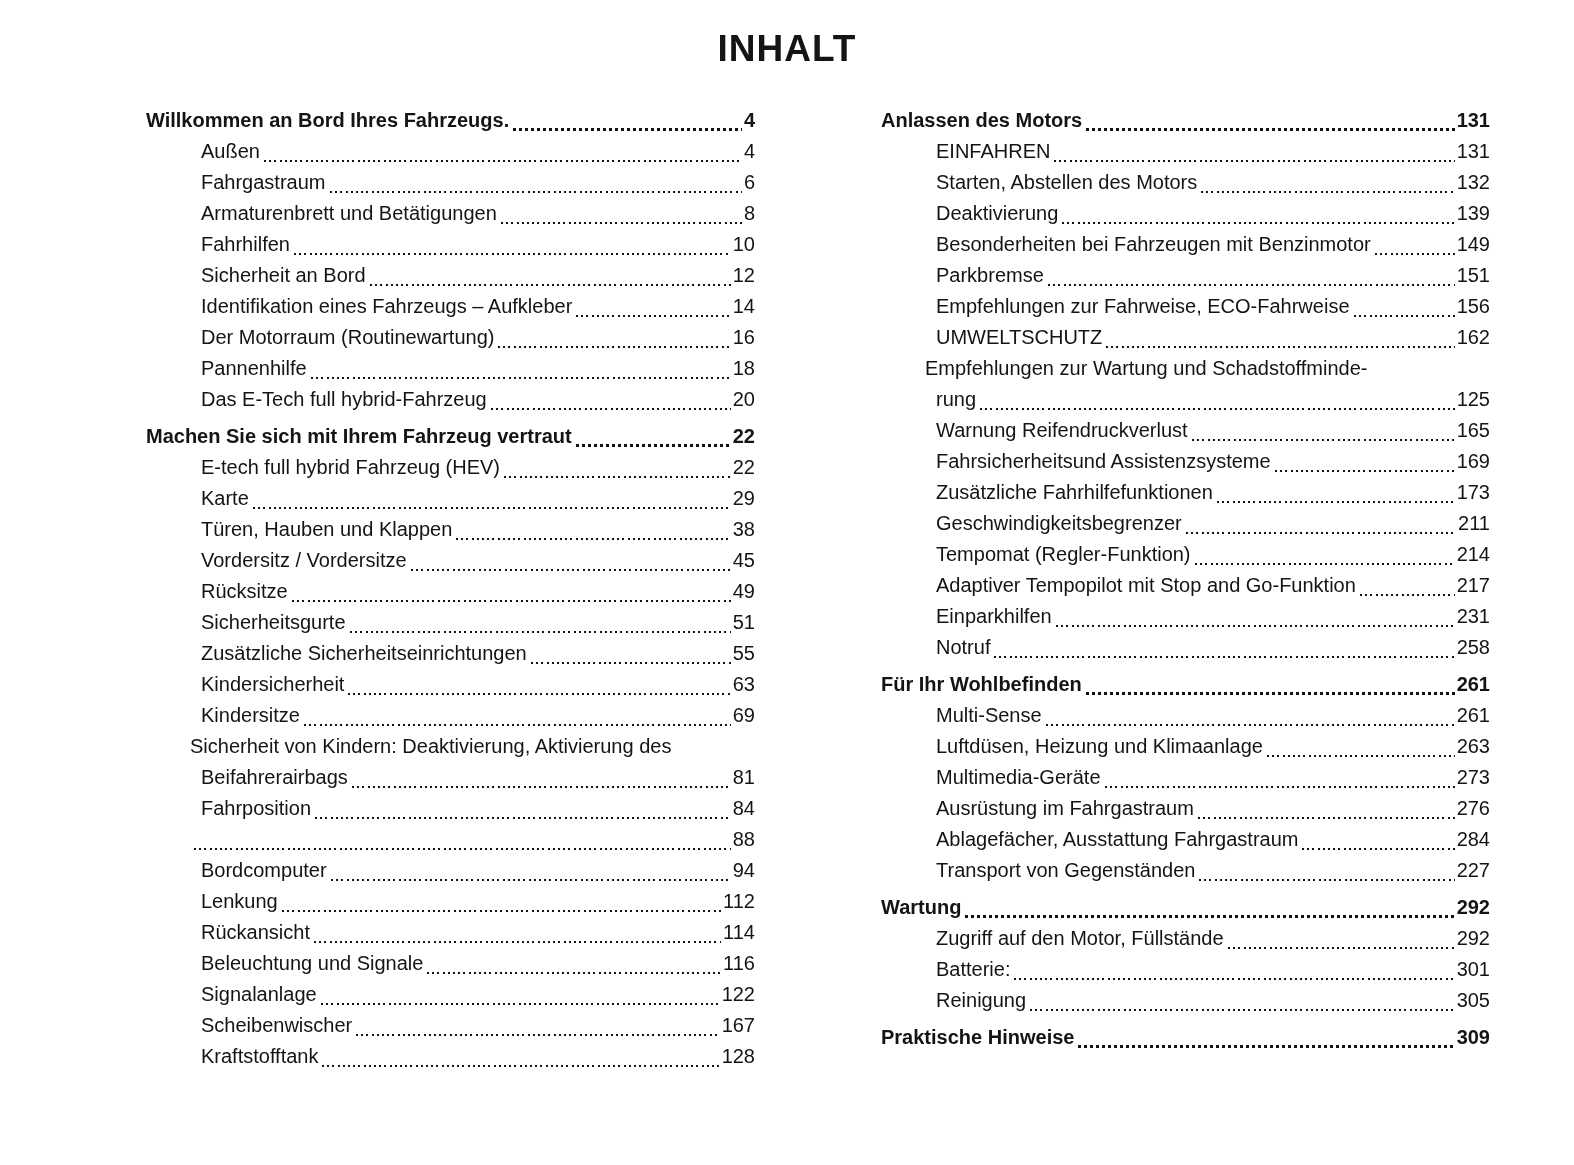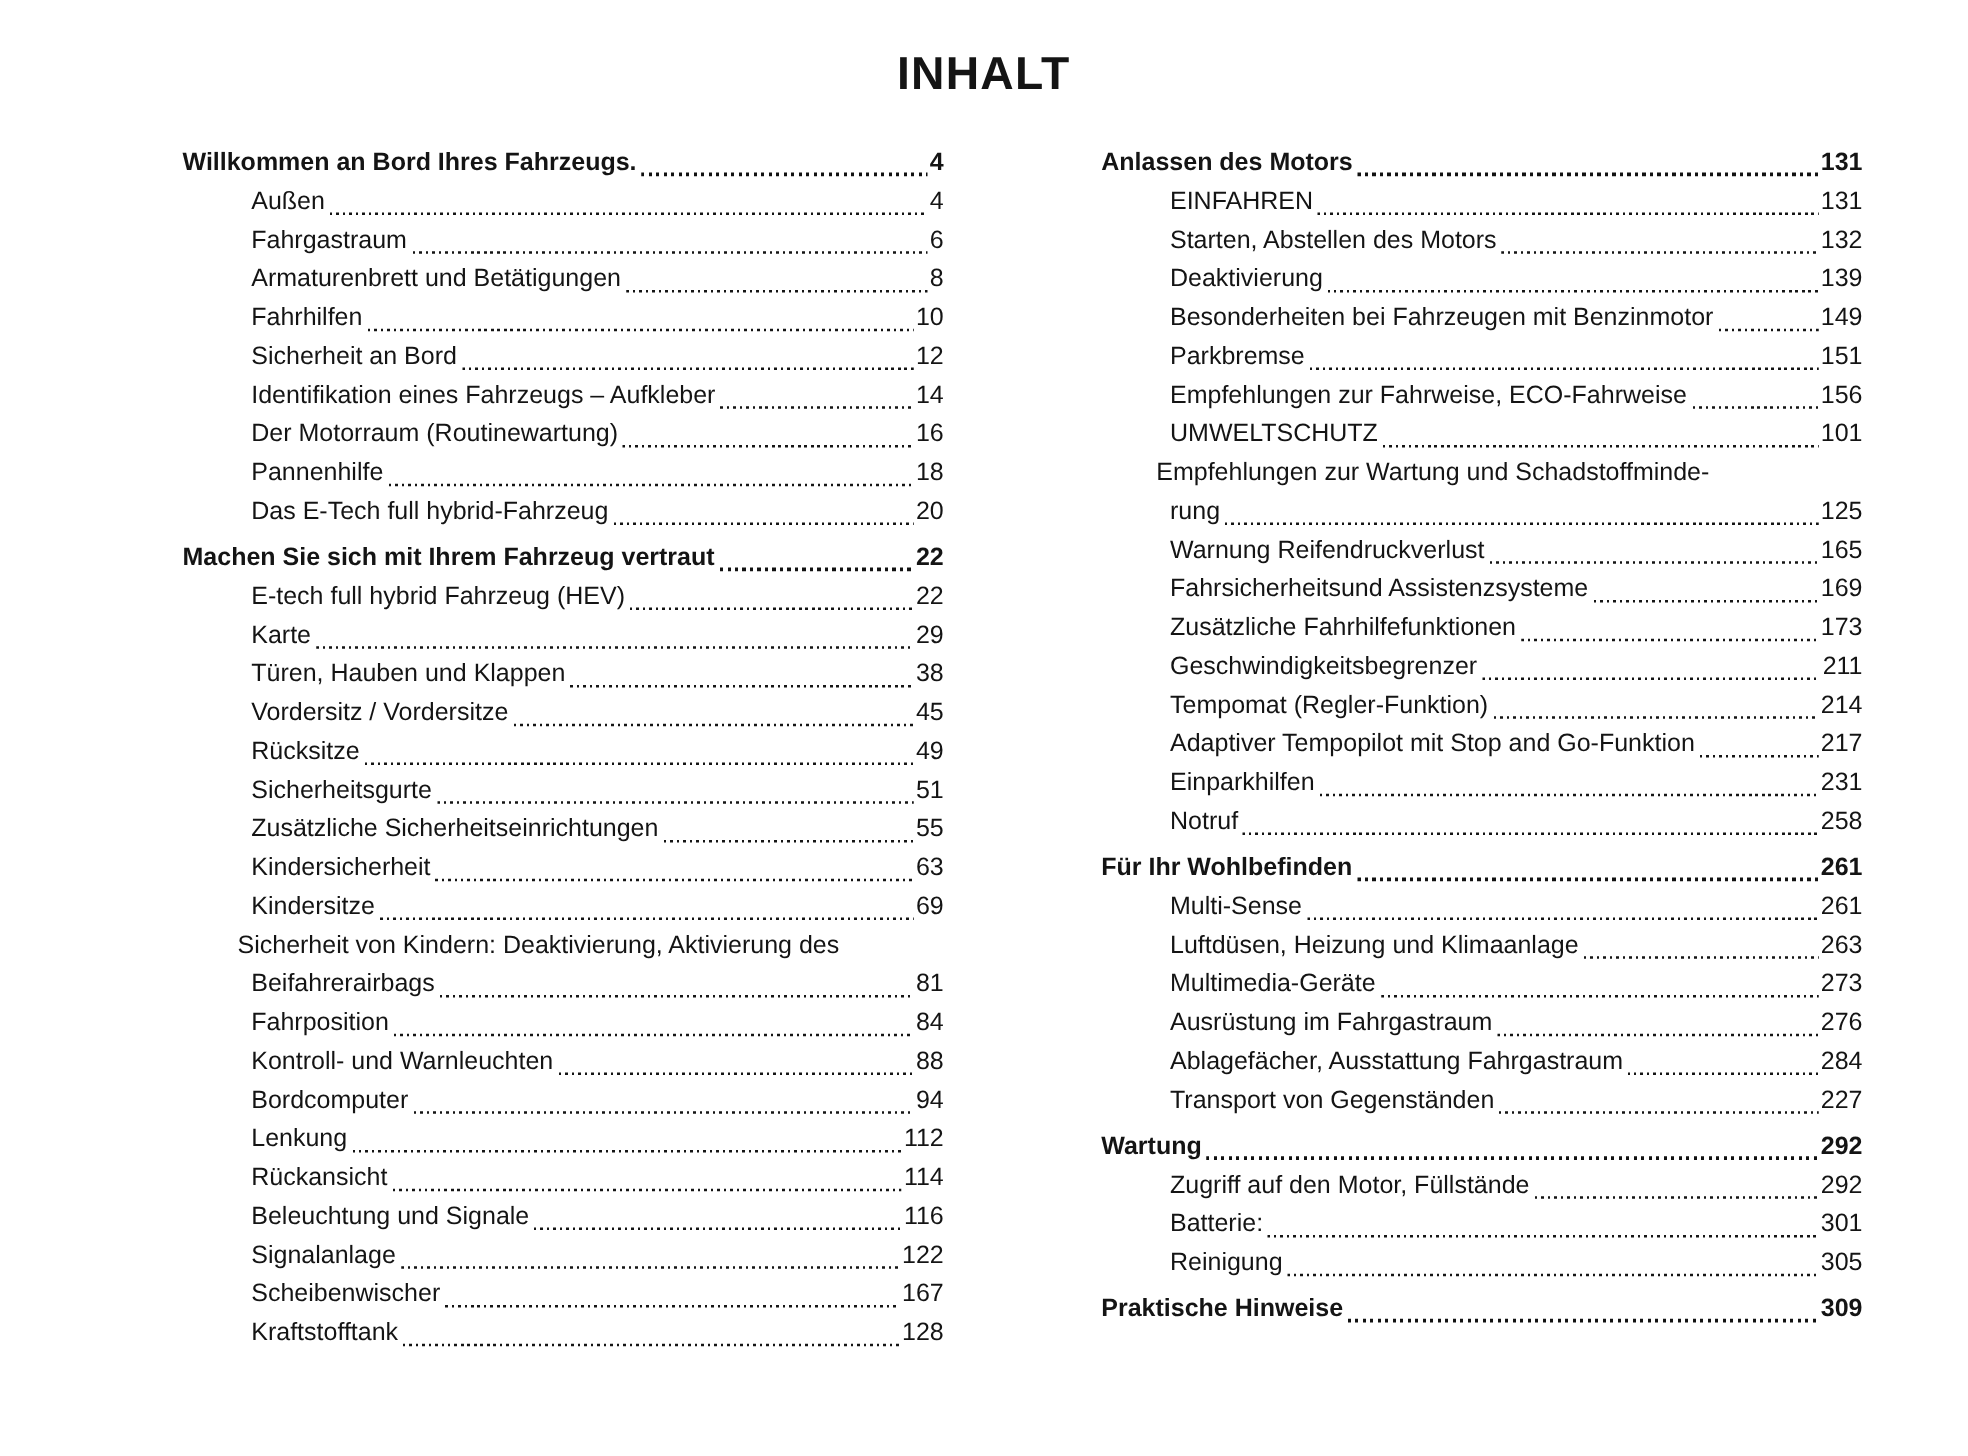--- a/index.html
+++ b/index.html
@@ -15,21 +15,21 @@
     background: #ffffff;
     overflow: hidden;
     box-sizing: border-box;
   }
   .title {
     text-align: center;
     font-size: 37px;
     font-weight: 700;
     letter-spacing: 1px;
     margin: 0;
-    padding-top: 38px;
+    padding-top: 28px;
   }
   .columns {
     display: flex;
     margin-top: 35px;
     padding-left: 135px;
     padding-right: 84px;
     gap: 115px;
     box-sizing: border-box;
   }
   .col {
@@ -221,21 +221,20 @@
           </div>
           <div class="item">
             <div class="row">
               <span class="label">Fahrposition</span>
               <span class="dots"></span>
               <span class="pagenum">84</span>
             </div>
           </div>
           <div class="item">
             <div class="row">
-              <span class="label">Kontroll- und Warnleuchten</span>
               <span class="dots"></span>
               <span class="pagenum">88</span>
             </div>
           </div>
           <div class="item">
             <div class="row">
               <span class="label">Bordcomputer</span>
               <span class="dots"></span>
               <span class="pagenum">94</span>
             </div>
@@ -330,21 +329,21 @@
             <div class="row">
               <span class="label">Empfehlungen zur Fahrweise, ECO-Fahrweise</span>
               <span class="dots"></span>
               <span class="pagenum">156</span>
             </div>
           </div>
           <div class="item">
             <div class="row">
               <span class="label">UMWELTSCHUTZ</span>
               <span class="dots"></span>
-              <span class="pagenum">101</span>
+              <span class="pagenum">162</span>
             </div>
           </div>
           <div class="item">
             <div class="wrap-first">Empfehlungen zur Wartung und Schadstoffminde-</div>
             <div class="row">
               <span class="label">rung</span>
               <span class="dots"></span>
               <span class="pagenum">125</span>
             </div>
           </div>

